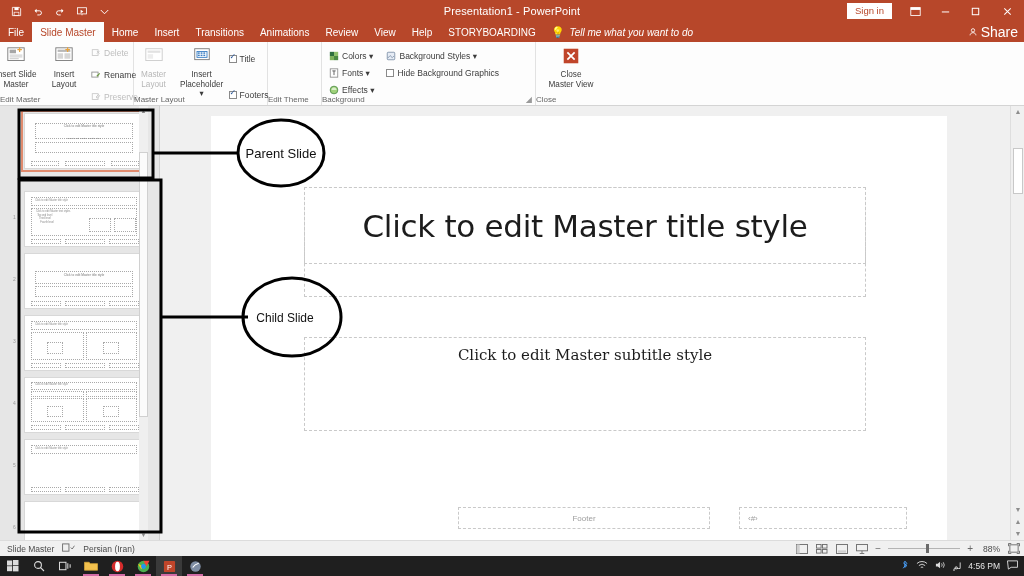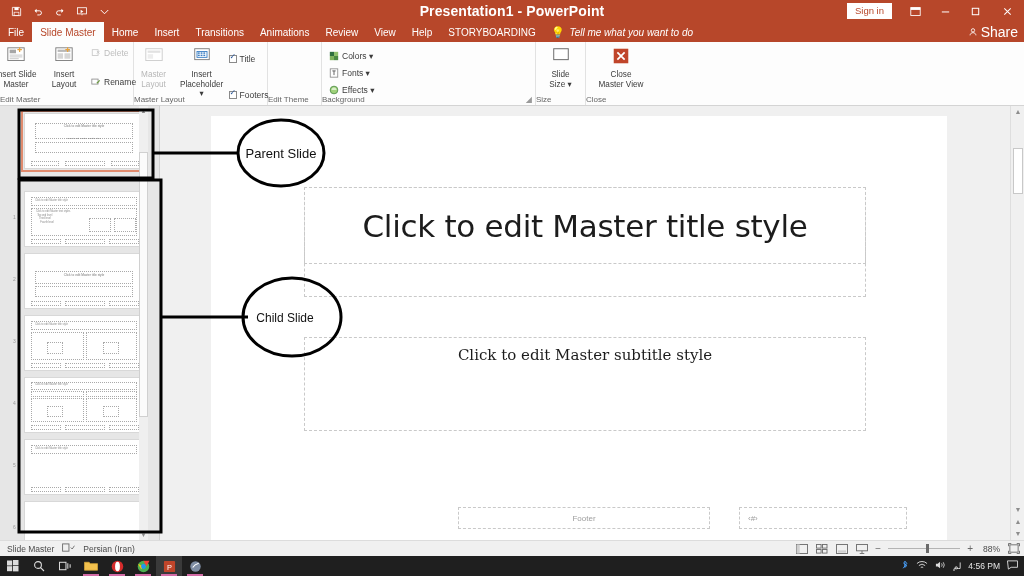--- a/index.html
+++ b/index.html
@@ -17,21 +17,21 @@
     background: #b7472a; display: flex; align-items: center;
   }
   .qat { display: flex; align-items: center; gap: 2px; padding-left: 6px; }
   .qat-btn {
     width: 20px; height: 18px; display: flex; align-items: center; justify-content: center;
     color: #fff; font-size: 11px; line-height: 1;
   }
   .qat-btn svg { display: block; }
   .tb-title {
     position: absolute; left: 0; right: 0; text-align: center;
-    color: #fff; font-size: 14px; letter-spacing: .1px; font-weight: bold;
+    color: #fff; font-size: 11px; letter-spacing: .1px;
   }
   .tb-right {
     position: absolute; right: 0; top: 0; height: 22px;
     display: flex; align-items: center; gap: 0px;
   }
   .signin {
     background: #fff; color: #b7472a; font-size: 9.5px;
     padding: 2px 8px; margin-right: 8px; line-height: 1.2;
   }
   .tb-icon {
@@ -77,21 +77,21 @@
     font-size: 8px; color: #666; text-align: left; width: 100%;
     position: absolute; bottom: 1px; left: 0;
   }
   .bigbtn {
     display: flex; flex-direction: column; align-items: center;
     width: 48px; padding: 2px 2px 0 2px; font-size: 8.2px; color: #3b3b3b;
     text-align: center; line-height: 1.15;
   }
   .bigbtn .ic { margin-bottom: 2px; }
   .bigbtn.disabled { color: #b6b6b6; }
-  .smallrow { display: flex; flex-direction: column; gap: 15px; padding-top: 2px; }
+  .smallrow { display: flex; flex-direction: column; gap: 8px; padding-top: 2px; }
   .smallbtn {
     display: flex; align-items: center; gap: 3px;
     font-size: 8.5px; color: #3b3b3b; height: 14px; padding: 0 3px; white-space: nowrap;
   }
   .smallbtn.disabled { color: #bdbdbd; }
   .chk {
     width: 8px; height: 8px; border: 1px solid #8a8a8a; background: #fff;
     display: inline-block; position: relative; flex: none;
   }
   .chk.on::after {
@@ -451,39 +451,38 @@
             <span>Fonts ▾</span>
           </div>
           <div class="smallbtn">
             <svg width="10" height="10" viewBox="0 0 12 12">
                 <circle cx="6" cy="6" r="4.6" fill="#9fd17a" stroke="#4b8a42" stroke-width="1"></circle>
                 <path d="M3 6a3 3 0 0 1 6 0" fill="#d9eec9"></path>
               </svg>
             <span>Effects ▾</span>
           </div>
         </div>
+        <div class="smallrow" style="gap:3px;margin-left:6px">
+          <div class="smallbtn">
+            <svg width="10" height="10" viewBox="0 0 12 12">
+                <rect x="1.5" y="1.5" width="9" height="9" rx="1" fill="#e6ecf5" stroke="#7a8da5" stroke-width="1"></rect>
+                <path d="M2 8.5l3-3 2.5 2.5 2-2" fill="none" stroke="#7a8da5" stroke-width="1"></path>
+              </svg>
+            <span>Background Styles ▾</span>
+          </div>
+          <div class="smallbtn">
+            <span class="chk"></span>
+            <span>Hide Background Graphics</span>
+          </div>
+        </div>
       </div>
       <div class="rgroup-label">Background</div>
       <div class="dlglaunch">◢</div>
     </div>
 
-    <div class="rgroup" style="width:50px">
-      <div class="rgroup-items">
-        <div class="bigbtn">
-          <span class="ic">
-            <svg width="22" height="20" viewBox="0 0 24 22">
-                <rect x="4" y="3" width="16" height="12" fill="#fff" stroke="#6d6d6d" stroke-width="1.1"></rect>
-              </svg>
-          </span>
-          <span>Slide</span>
-          <span>Size ▾</span>
-        </div>
-      </div>
-      <div class="rgroup-label">Size</div>
-    </div>
 
     <div class="rgroup" style="width:70px;border-right:none">
       <div class="rgroup-items">
         <div class="bigbtn" style="width:62px">
           <span class="ic">
             <svg width="20" height="20" viewBox="0 0 22 22">
                 <rect x="3" y="3" width="16" height="16" fill="#c0452a"></rect>
                 <path d="M7 7l8 8M15 7l-8 8" stroke="#fff" stroke-width="1.9"></path>
               </svg>
           </span>

